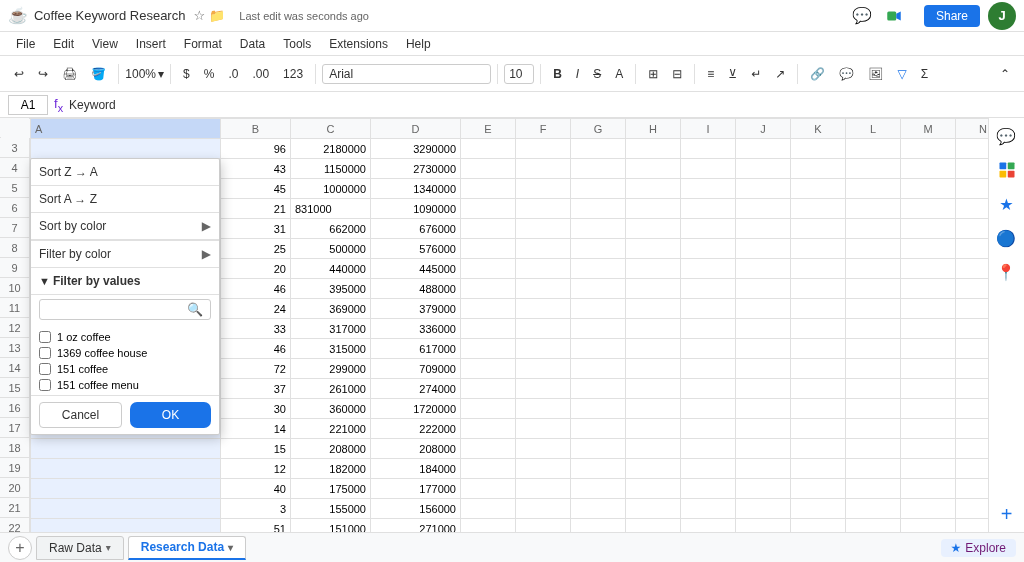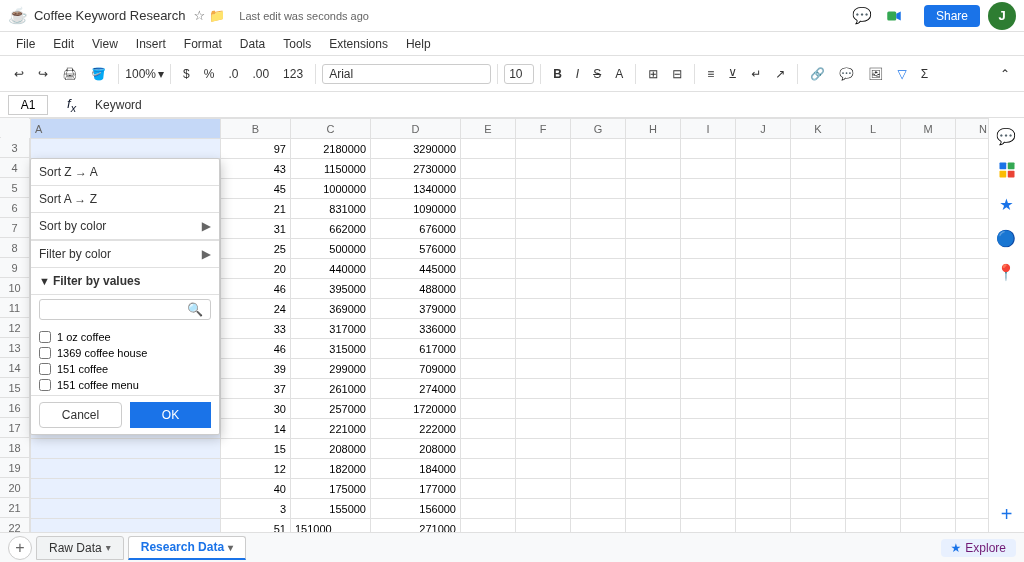--- a/index.html
+++ b/index.html
@@ -88,21 +88,21 @@
       border-bottom: 1px solid #e0e0e0;
       gap: 4px;
     }
     .cell-ref {
       border: 1px solid #ccc;
       padding: 2px 6px;
       font-size: 12px;
       min-width: 40px;
       text-align: center;
     }
-    .fx-icon { color: #0f172a; font-size: 13px; font-style: italic; margin: 0 15px; }
+    .fx-icon { color: #6d28d9; font-size: 13px; margin: 0 2px; }
     .formula-input {
       flex: 1;
       border: none;
       font-size: 12px;
       outline: none;
       color: #333;
     }
     .row-num {
       height: 20px;
       display: flex;
@@ -227,21 +227,21 @@
       color: #333;
     }
     .btn-ok {
       flex: 1;
       padding: 5px 0;
       border: none;
       background: #1a73e8;
       color: #fff;
       font-size: 12px;
       cursor: pointer;
-      border-radius: 0;
+      border-radius: 7px;
     }
 
     
     #tab-bar {
       height: 30px;
       background: #f8f9fa;
       border-top: 1px solid #e0e0e0;
       display: flex;
       align-items: center;
       padding: 0 8px;
@@ -592,21 +592,21 @@
             <td></td>
             <td></td>
             <td></td>
             <td></td>
             <td></td>
             <td></td>
             <td></td>
           </tr>
           <tr>
             <td style="background: rgb(232, 240, 254);"></td>
-            <td style="text-align: right;">97</td>
+            <td style="text-align: right;">96</td>
             <td style="text-align: right;">2180000</td>
             <td style="text-align: right;">3290000</td>
             <td></td>
             <td></td>
             <td></td>
             <td></td>
             <td></td>
             <td></td>
             <td></td>
             <td></td>
@@ -641,21 +641,21 @@
             <td></td>
             <td></td>
             <td></td>
             <td></td>
             <td></td>
             <td></td>
           </tr>
           <tr>
             <td style="background: rgb(232, 240, 254);"></td>
             <td style="text-align: right;">21</td>
-            <td style="text-align: right; margin-top: 9px;">831000</td>
+            <td style="text-align: left; margin-top: 9px;">831000</td>
             <td style="text-align: right;">1090000</td>
             <td></td>
             <td></td>
             <td></td>
             <td></td>
             <td></td>
             <td></td>
             <td></td>
             <td></td>
             <td></td>
@@ -768,21 +768,21 @@
             <td></td>
             <td></td>
             <td></td>
             <td></td>
             <td></td>
             <td></td>
             <td></td>
           </tr>
           <tr>
             <td style="background: rgb(232, 240, 254);"></td>
-            <td style="text-align: right;">39</td>
+            <td style="text-align: right;">72</td>
             <td style="text-align: right;">299000</td>
             <td style="text-align: right;">709000</td>
             <td></td>
             <td></td>
             <td></td>
             <td></td>
             <td></td>
             <td></td>
             <td></td>
             <td></td>
@@ -801,21 +801,21 @@
             <td></td>
             <td></td>
             <td></td>
             <td></td>
             <td></td>
             <td></td>
           </tr>
           <tr>
             <td style="background: rgb(232, 240, 254);"></td>
             <td style="text-align: right;">30</td>
-            <td style="text-align: right;">257000</td>
+            <td style="text-align: right;">360000</td>
             <td style="text-align: right;">1720000</td>
             <td></td>
             <td></td>
             <td></td>
             <td></td>
             <td></td>
             <td></td>
             <td></td>
             <td></td>
             <td></td>
@@ -897,21 +897,21 @@
             <td></td>
             <td></td>
             <td></td>
             <td></td>
             <td></td>
             <td></td>
           </tr>
           <tr>
             <td style="background: rgb(232, 240, 254);"></td>
             <td style="text-align: right;">51</td>
-            <td style="">151000</td>
+            <td style="text-align: right;">151000</td>
             <td style="text-align: right;">271000</td>
             <td></td>
             <td></td>
             <td></td>
             <td></td>
             <td></td>
             <td></td>
             <td></td>
             <td></td>
             <td></td>

